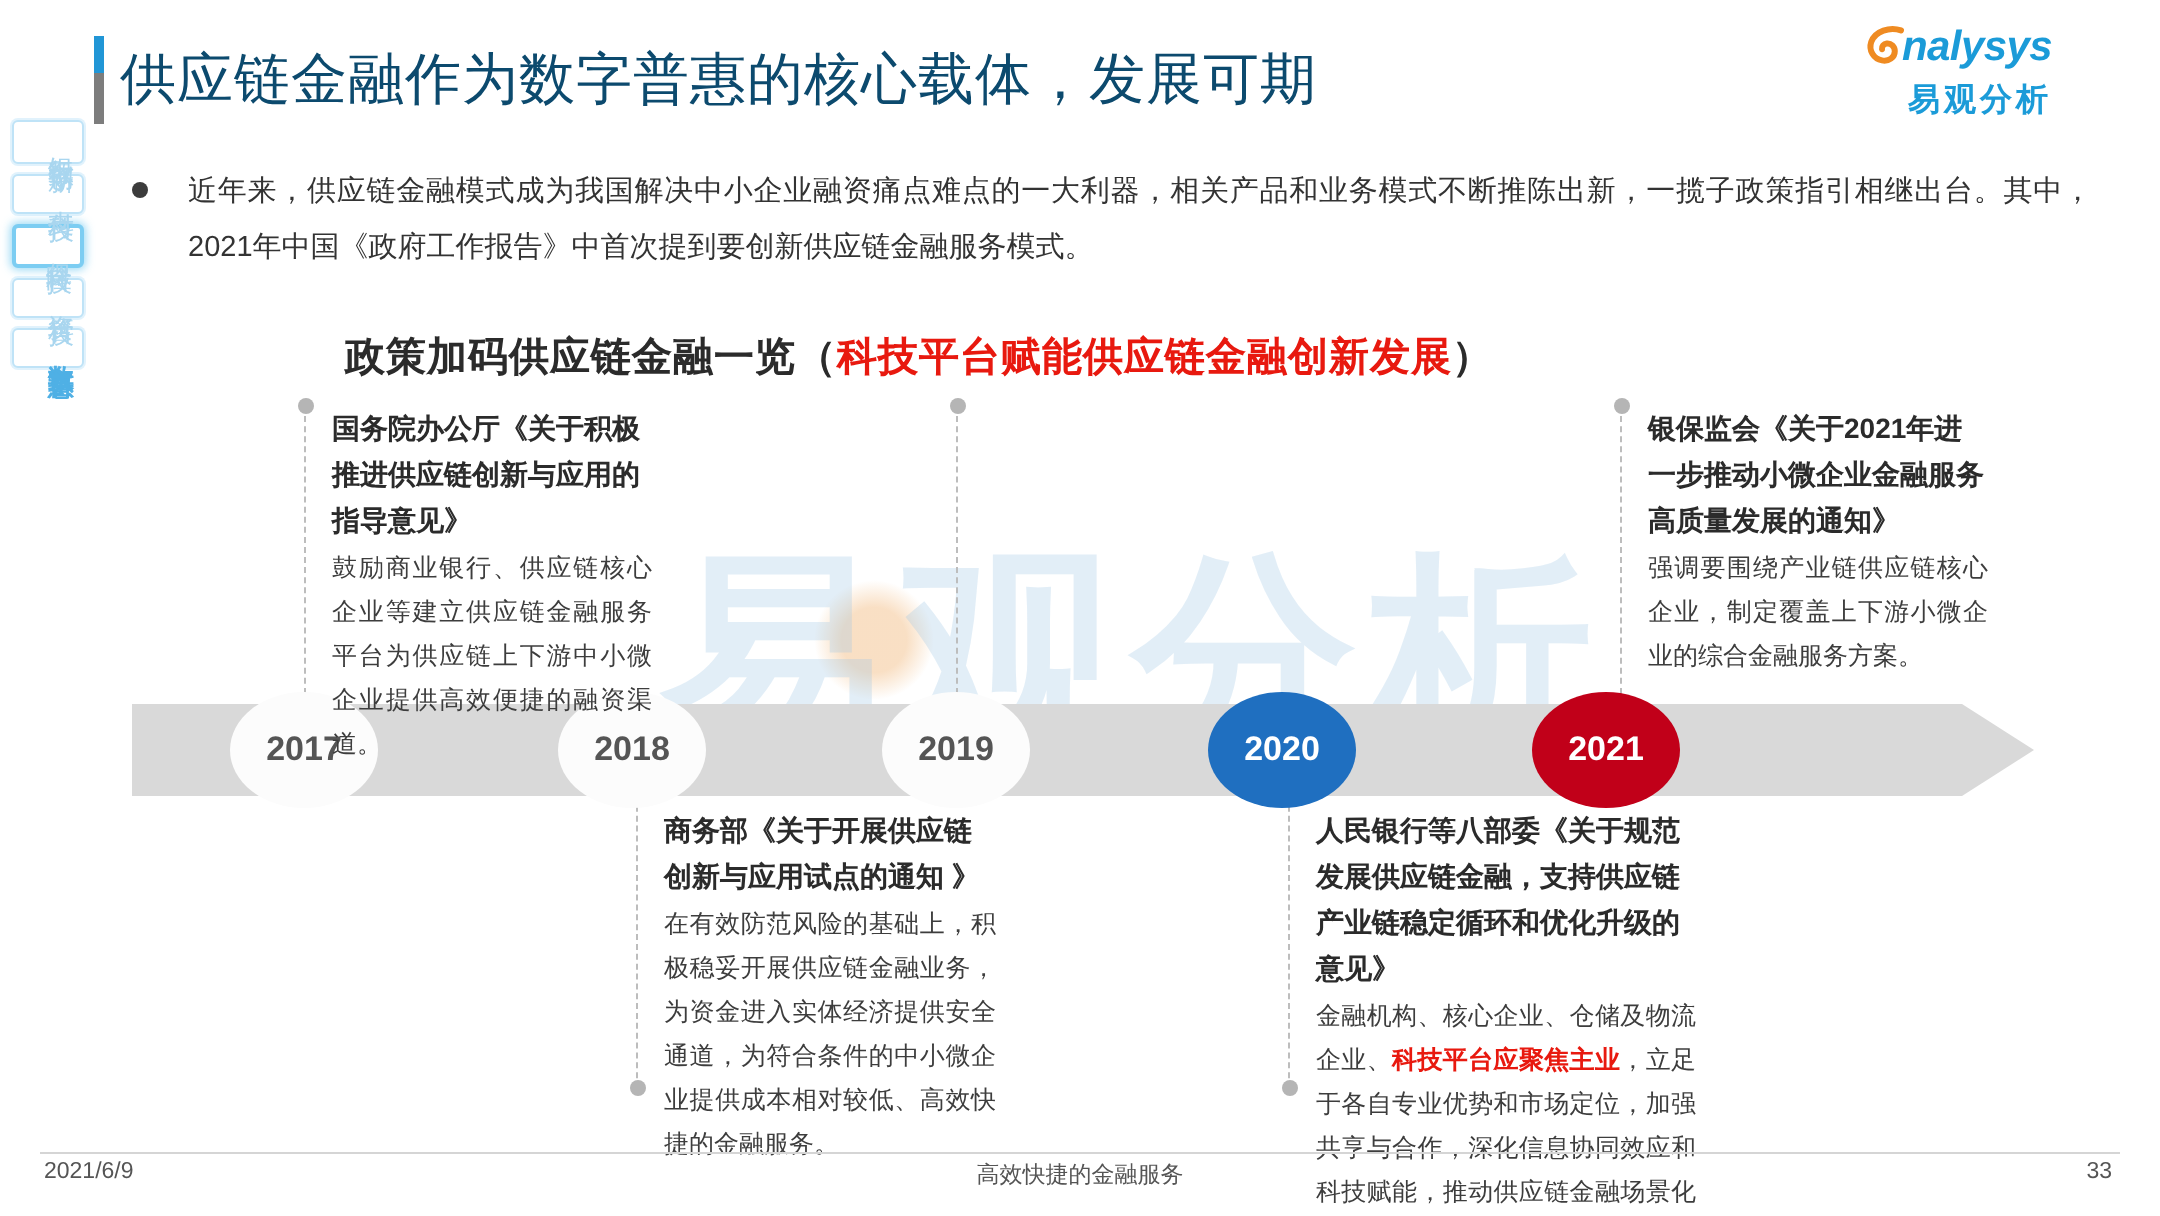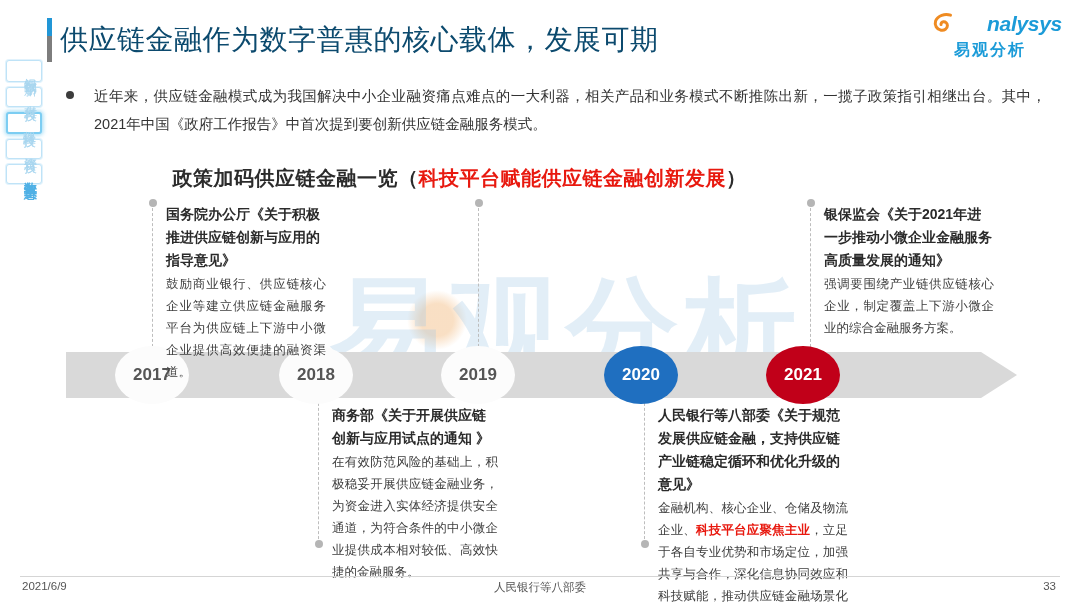--- a/index.html
+++ b/index.html
@@ -71,21 +71,20 @@
     position: absolute; left: 2px; top: 0px;
     width: 22px; height: 22px;
   }
   .logo-word {
     position: absolute; left: 21px; top: 1px;
     font-size: 21px; line-height: 22px;
     font-weight: bold;
     font-style: italic;
     color: #1b9bd8;
     letter-spacing: -0.3px;
-    margin-left: 36px;
   }
   .logo-cn {
     margin-top: 2px;
     font-size: 16px;
     font-weight: bold;
     color: #1b9bd8;
     letter-spacing: 2px;
   }
 
   
@@ -337,16 +336,16 @@
     <div class="card-body">在有效防范风险的基础上，积极稳妥开展供应链金融业务，为资金进入实体经济提供安全通道，为符合条件的中小微企业提供成本相对较低、高效快捷的金融服务。</div>
   </div>
 
   <div class="card" style="left:658px; top:404px; width:190px;">
     <div class="card-title">人民银行等八部委《关于规范发展供应链金融，支持供应链产业链稳定循环和优化升级的意见》</div>
     <div class="card-body"><span>金融机构、核心企业、仓储及物流企业、</span><span class="hl">科技平台应聚焦主业</span><span>，立足于各自专业优势和市场定位，加强共享与合作，深化信息协同效应和科技赋能，推动供应链金融场景化和生态化。</span></div>
   </div>
 
   <div class="footer-rule"></div>
   <div class="footer-left">2021/6/9</div>
-  <div class="footer-center">人民银行等八部委</div>
+  <div class="footer-center">高效快捷的金融服务</div>
   <div class="footer-right">33</div>
 
 </div>
 
 </body></html>

